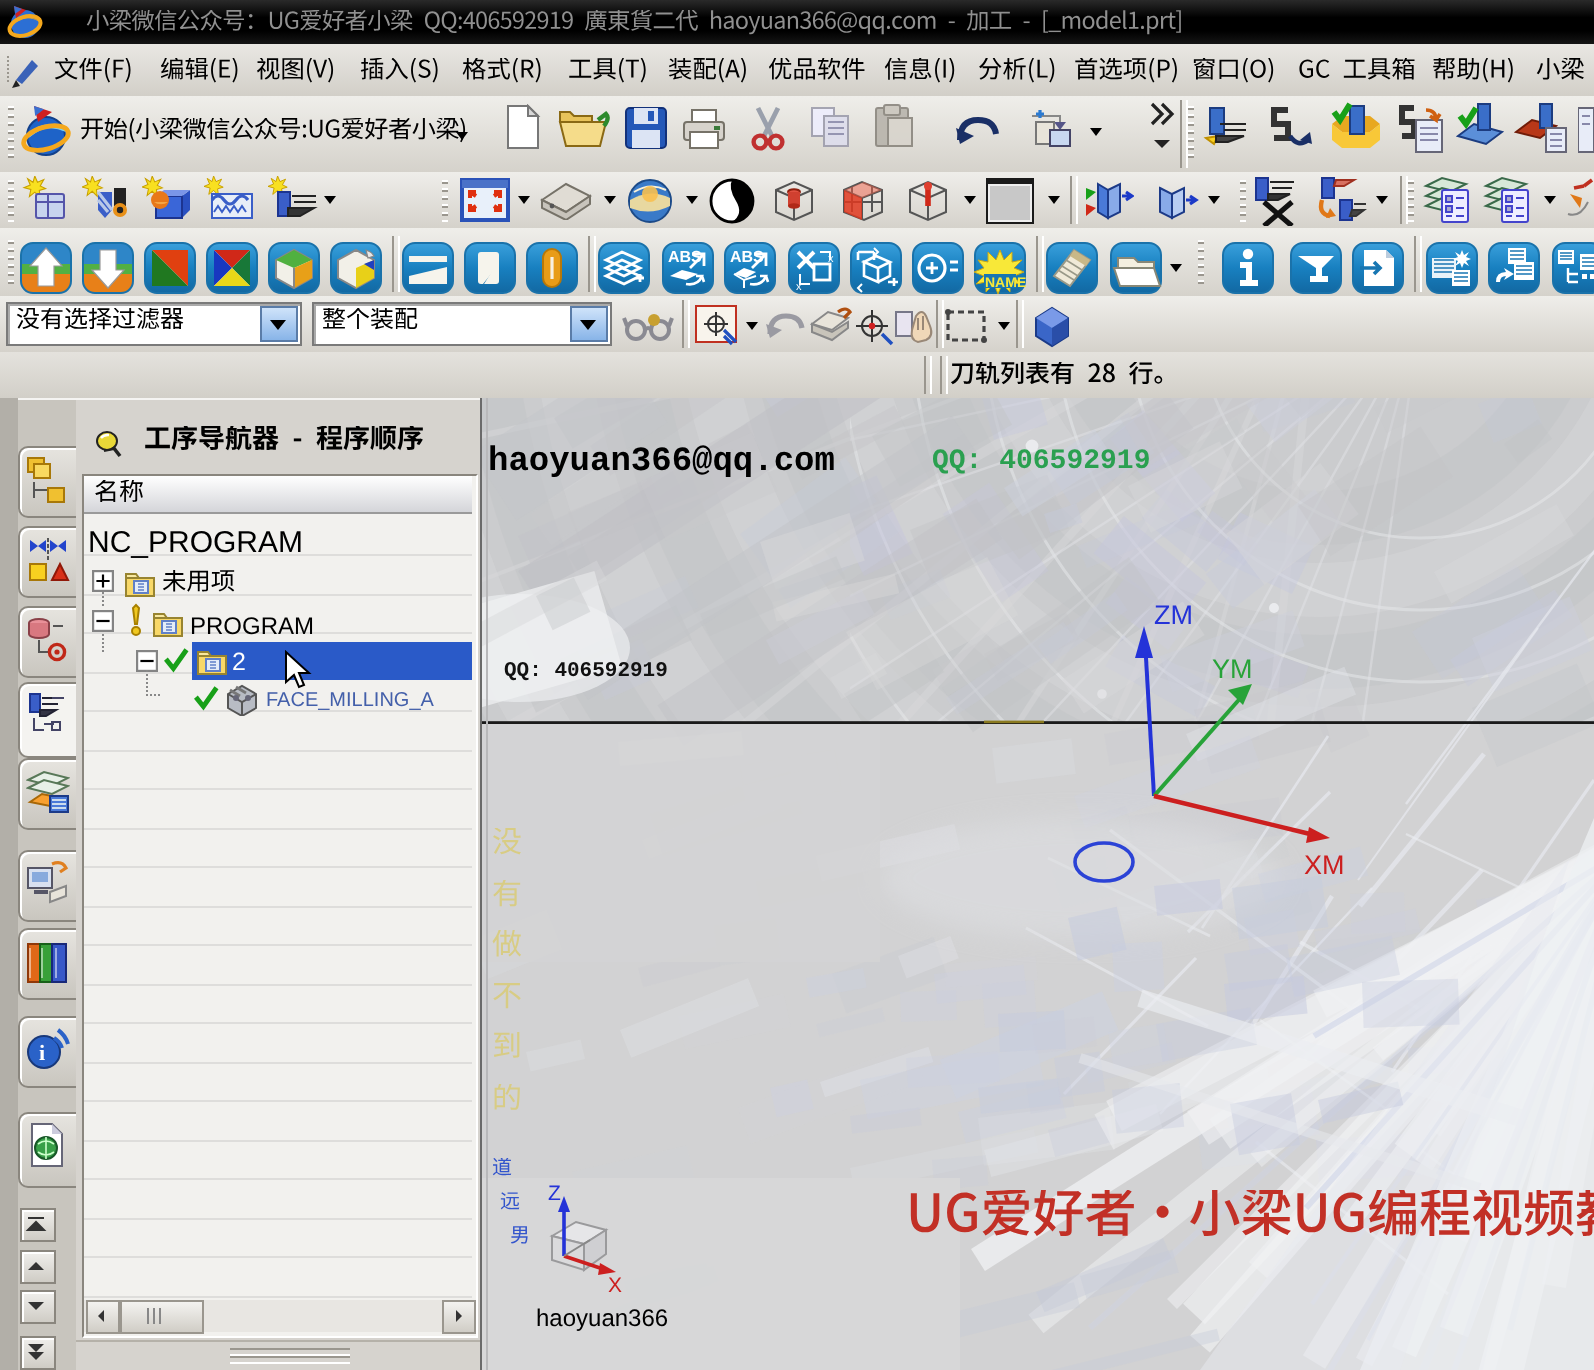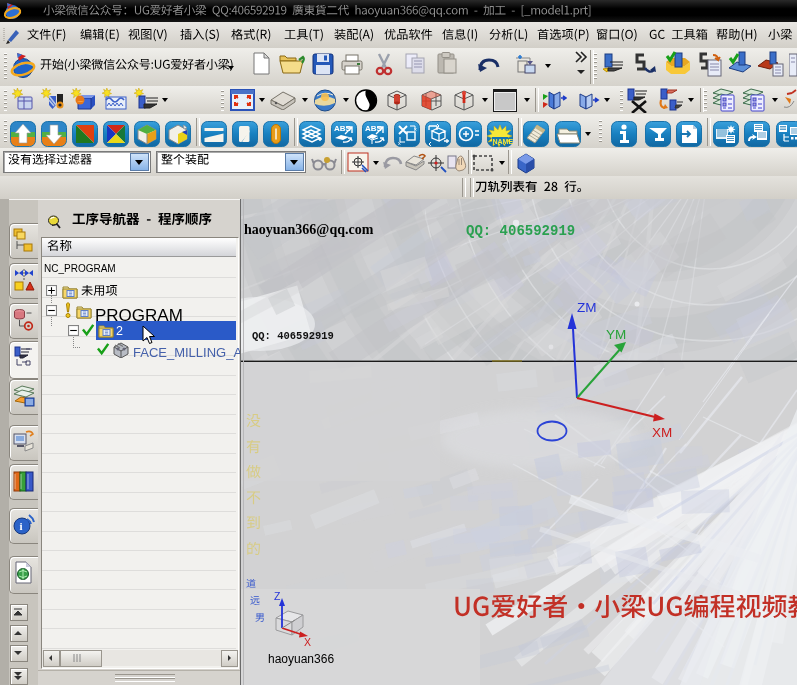--- a/index.html
+++ b/index.html
@@ -1076,21 +1076,21 @@
 <div class="abs" style="left:42px;top:491.5px;width:194px;height:1px;background:#dedddb"></div>
 <div class="abs" style="left:42px;top:511.0px;width:194px;height:1px;background:#dedddb"></div>
 <div class="abs" style="left:42px;top:530.5px;width:194px;height:1px;background:#dedddb"></div>
 <div class="abs" style="left:42px;top:550.0px;width:194px;height:1px;background:#dedddb"></div>
 <div class="abs" style="left:42px;top:569.5px;width:194px;height:1px;background:#dedddb"></div>
 <div class="abs" style="left:42px;top:589.0px;width:194px;height:1px;background:#dedddb"></div>
 <div class="abs" style="left:42px;top:608.5px;width:194px;height:1px;background:#dedddb"></div>
 <div class="abs" style="left:42px;top:628.0px;width:194px;height:1px;background:#dedddb"></div>
 <div class="abs" style="left:42px;top:647.5px;width:194px;height:1px;background:#dedddb"></div>
 <div class="abs" style="left:96px;top:321px;width:140px;height:19px;background:#2a5ac8"></div>
-<div class="abs" style="left:44px;top:263px;font-size:10px;color:#000">NC_PROGRAM</div>
+<div class="abs" style="left:44px;top:263px;font-size:15px;color:#000">NC_PROGRAM</div>
 <svg class="abs" style="left:46px;top:285px" width="11" height="11" viewBox="0 0 10 10">
     <rect x="0.5" y="0.5" width="9" height="9" fill="#fff" stroke="#848484"></rect>
     <path d="M2 5 h6 M5 2 v6" stroke="#000"></path>
   </svg>
 <svg class="abs" style="left:62px;top:283px" width="16" height="16" viewBox="0 0 16 16">
     <path d="M1 4 h5 l1.5 2 h7.5 v9 h-14z" fill="#f8e8a0" stroke="#988430"></path>
     <path d="M1 6 h14 v9 h-14z" fill="#f8d868" stroke="#988430"></path>
     <rect x="5" y="7.5" width="7" height="6" fill="#e4ecf8" stroke="#6080c8"></rect>
     <path d="M7 9 h3 M7 10.5 h3 M7 12 h3" stroke="#6080c8" stroke-width=".7"></path>
   </svg>
@@ -1108,21 +1108,21 @@
 <svg class="abs" style="left:62px;top:301px" width="12" height="18" viewBox="0 0 12 18">
     <path d="M6 1.5 L7.5 3 L6.5 11 L5.5 11 L4.5 3z" fill="#f0c820" stroke="#a88000"></path>
     <circle cx="6" cy="14.5" r="2" fill="#f0c820" stroke="#a88000"></circle>
   </svg>
 <svg class="abs" style="left:76px;top:303px" width="16" height="16" viewBox="0 0 16 16">
     <path d="M1 4 h5 l1.5 2 h7.5 v9 h-14z" fill="#f8e8a0" stroke="#988430"></path>
     <path d="M1 6 h14 v9 h-14z" fill="#f8d868" stroke="#988430"></path>
     <rect x="5" y="7.5" width="7" height="6" fill="#e4ecf8" stroke="#6080c8"></rect>
     <path d="M7 9 h3 M7 10.5 h3 M7 12 h3" stroke="#6080c8" stroke-width=".7"></path>
   </svg>
-<div class="abs" style="left:95px;top:306px;font-size:17px;color:#000">PROGRAM</div>
+<div class="abs" style="left:95px;top:306px;font-size:12px;color:#000">PROGRAM</div>
 <svg class="abs" style="left:68px;top:325px" width="11" height="11" viewBox="0 0 10 10">
     <rect x="0.5" y="0.5" width="9" height="9" fill="#fff" stroke="#848484"></rect>
     <path d="M2 5 h6" stroke="#000"></path>
   </svg>
 <svg class="abs" style="left:82px;top:323px" width="15" height="15" viewBox="0 0 16 16">
     <path d="M1 7 l4 5 7-10" stroke="#18a018" stroke-width="2.6" fill="none"></path>
   </svg>
 <svg class="abs" style="left:98px;top:322px" width="16" height="16" viewBox="0 0 16 16">
     <path d="M1 4 h5 l1.5 2 h7.5 v9 h-14z" fill="#f8e8a0" stroke="#988430"></path>
     <path d="M1 6 h14 v9 h-14z" fill="#f8d868" stroke="#988430"></path>
@@ -1138,21 +1138,21 @@
     <path d="M1 7 l4 5 7-10" stroke="#18a018" stroke-width="2.6" fill="none"></path>
   </svg>
 <svg class="abs" style="left:112px;top:341px" width="18" height="17" viewBox="0 0 18 17">
 <path d="M2 6 l7-4 7 4 v7 l-7 4 -7-4z" fill="#b8bcc4" stroke="#555"></path>
 <path d="M2 6 l7 4 7-4" fill="none" stroke="#555"></path>
     <path d="M9 10 v7" stroke="#555"></path>
 <path d="M3 4 l5 3 M6 2.5 l5 3" stroke="#777" stroke-width="1.4"></path>
 <circle cx="6" cy="8" r="1.5" fill="#667"></circle>
     <circle cx="12" cy="8" r="1.5" fill="#667"></circle>
   </svg>
-<div class="abs" style="left:133px;top:345px;font-size:13px;color:#4460aa">FACE_MILLING_A</div>
+<div class="abs" style="left:133px;top:345px;font-size:10px;color:#4460aa">FACE_MILLING_A</div>
 <svg class="abs" style="left:142px;top:325px" width="15" height="20" viewBox="0 0 15 20">
 <path d="M1 1 L1 16 L5 12.5 L7.5 18.5 L10 17.5 L7.5 11.5 L12.5 11.5 Z" fill="#fff" stroke="#000"></path>
   </svg>
 <div class="abs" style="left:42px;top:650px;width:194px;height:16px;background:#e8e6e2"></div>
 <div class="abs" style="left:43px;top:650px;width:15px;height:15px;background:linear-gradient(#f4f3f0,#d0cdc6);border:1px solid #9a968e"></div>
 <svg class="abs" style="left:47px;top:654px" width="8" height="8" viewBox="0 0 8 8">
     <path d="M5 1 L2 4 L5 7z" fill="#333"></path>
   </svg>
 <div class="abs" style="left:221px;top:650px;width:15px;height:15px;background:linear-gradient(#f4f3f0,#d0cdc6);border:1px solid #9a968e"></div>
 <svg class="abs" style="left:225px;top:654px" width="8" height="8" viewBox="0 0 8 8">
@@ -1494,21 +1494,21 @@
 <path d="M42 399 l-3 8 6 0z" fill="#2433d8"></path>
 <line x1="42" y1="429" x2="63" y2="436" stroke="#cc1f1f" stroke-width="1.8"></line>
 <path d="M68 437 l-8-4.5 -1 6z" fill="#cc1f1f"></path>
 <line x1="42" y1="429" x2="55" y2="421" stroke="#888" stroke-width="1"></line>
 <text x="34" y="401" font-size="10.5" fill="#2433d8" font-family="Liberation Sans">Z</text>
 <text x="64" y="447" font-size="10.5" fill="#cc1f1f" font-family="Liberation Sans">X</text>
 </g>
   </svg>
 <div class="abs" style="left:240px;top:199px;width:1px;height:486px;background:#6a6a6a"></div>
 <div class="abs" style="left:243px;top:199px;width:1px;height:486px;background:#b8b8ba"></div>
-<div class="abs" style="left:244px;top:222px;font-family:Liberation Serif, serif;font-size:14px;font-weight:bold;color:#000">haoyuan366@qq.com</div>
+<div class="abs" style="left:244px;top:222px;font-family:Liberation Mono, monospace;font-size:17px;font-weight:bold;color:#000">haoyuan366@qq.com</div>
 <div class="abs" style="left:466px;top:223px;font-family:'Liberation Mono',monospace;font-size:14px;font-weight:bold;color:#2aa050">QQ: 406592919</div>
 <div class="abs" style="left:252px;top:330px;font-family:'Liberation Mono',monospace;font-size:10.5px;font-weight:bold;color:#111">QQ: 406592919</div>
 <svg class="abs" style="left:245.5px;top:414px;" width="17" height="19">
     <g fill="#d8cc84" transform="translate(0,12.0) scale(0.015000)">
       <use href="#g95" x="0"></use>
     </g>
   </svg>
 <svg class="abs" style="left:245.5px;top:439.5px;" width="17" height="19">
     <g fill="#d8cc84" transform="translate(0,12.0) scale(0.015000)">
       <use href="#g96" x="0"></use>

